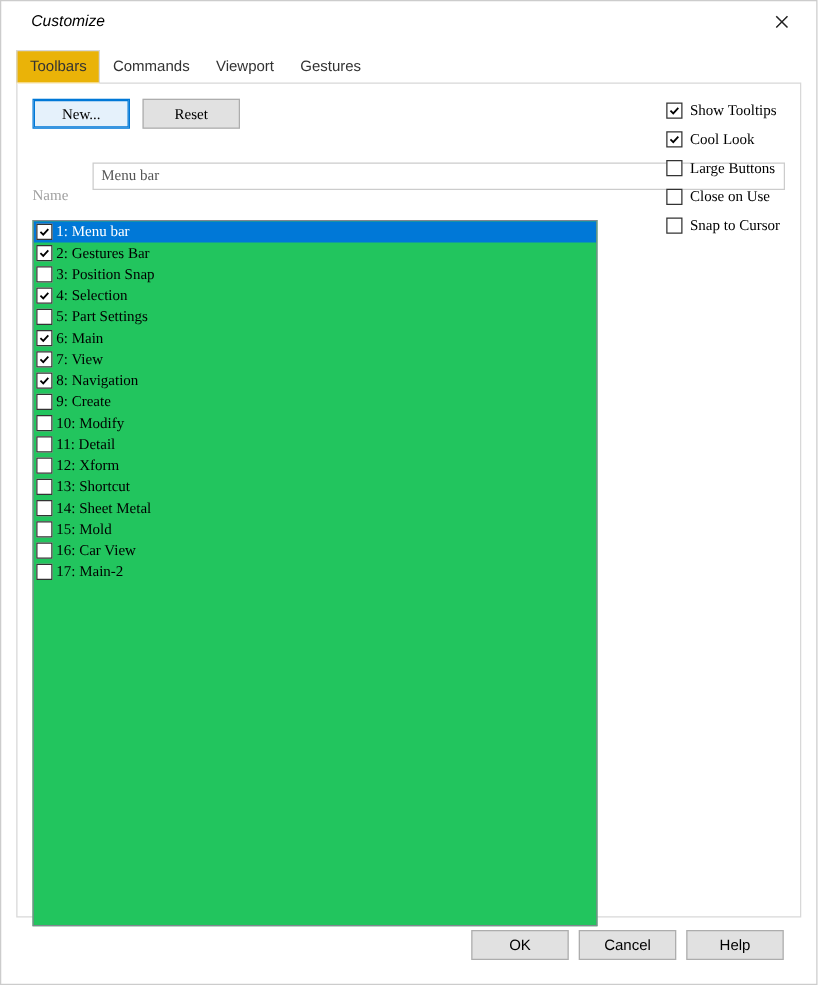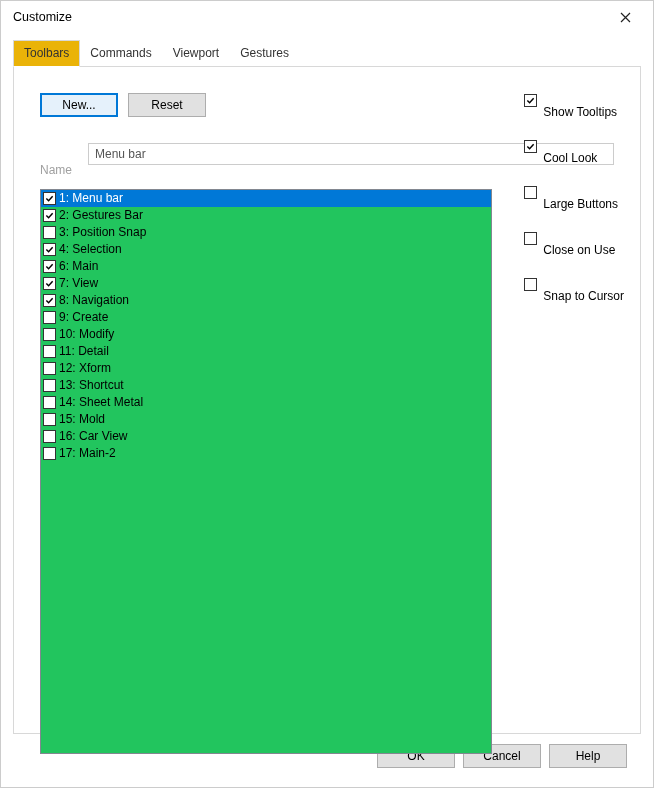--- a/index.html
+++ b/index.html
@@ -10,21 +10,22 @@
     background: #fff;
     color: #000;
     width: 654px; height: 788px;
     overflow: hidden;
     border: 1px solid #ccc;
   }
 
   .titlebar {
     display: flex; align-items: center;
     height: 32px;
-    padding: 0 8px 0 12px;
+    padding: 0 8px 0 24px;
+    font-style: italic;
   }
   .titlebar .title { font-size: 12.5px; flex: 1; }
   .close-btn {
     width: 40px; height: 28px;
     display: flex; align-items: center; justify-content: center;
     cursor: pointer;
   }
   .close-btn svg { width: 11px; height: 11px; stroke: #222; stroke-width: 1.2; }
 
   .content {
@@ -50,23 +51,24 @@
   .tab.active {
     border-color: #d8d8d8;
     background: #eab308;
     z-index: 3;
     border-bottom: 1px solid #fff;
   }
   .tab.inactive { border-color: transparent; background: transparent; }
 
   .panel {
     border: 1px solid #d8d8d8;
-    padding: 26px;
+    padding: 12px;
     height: 668px;
     position: relative;
+    font-family: Liberation Serif, serif;
   }
 
   .top-row { display: flex; gap: 10px; }
   .btn {
     min-width: 78px;
     height: 24px;
     border: 1px solid #adadad;
     background: #e1e1e1;
     cursor: pointer;
     padding: 0 10px;
@@ -133,21 +135,21 @@
     display: flex; align-items: center; gap: 6px;
     cursor: pointer;
   }
   .opt .chk {
     width: 13px; height: 13px;
     border: 1px solid #333;
     display: flex; align-items: center; justify-content: center;
     background: #fff;
   }
   .opt .chk svg { width: 9px; height: 9px; stroke: #000; stroke-width: 1.6; fill: none; }
-  .opt-label { font-size: 12px; margin-top: 24px; }
+  .opt-label { font-size: 12px; }
 
   .footer {
     display: flex; justify-content: flex-end; gap: 8px;
     padding: 10px 14px 0 0;
     align-items: flex-end;
   }
   .footer .btn { min-width: 78px; }
 
 </style>
 </head>
@@ -237,20 +239,24 @@
           </div>
           <div class="list-item">
             <span class="chk">
               <svg viewBox="0 0 10 10">
                 <path d="M1.5 5 L4 7.5 L8.5 2.5"></path>
               </svg>
             </span>
             <span class="list-item-text">4: Selection</span>
           </div>
           <div class="list-item">
+            <span class="chk"></span>
+            <span class="list-item-text">5: Part Settings</span>
+          </div>
+          <div class="list-item">
             <span class="chk">
               <svg viewBox="0 0 10 10">
                 <path d="M1.5 5 L4 7.5 L8.5 2.5"></path>
               </svg>
             </span>
             <span class="list-item-text">6: Main</span>
           </div>
           <div class="list-item">
             <span class="chk">
               <svg viewBox="0 0 10 10">

